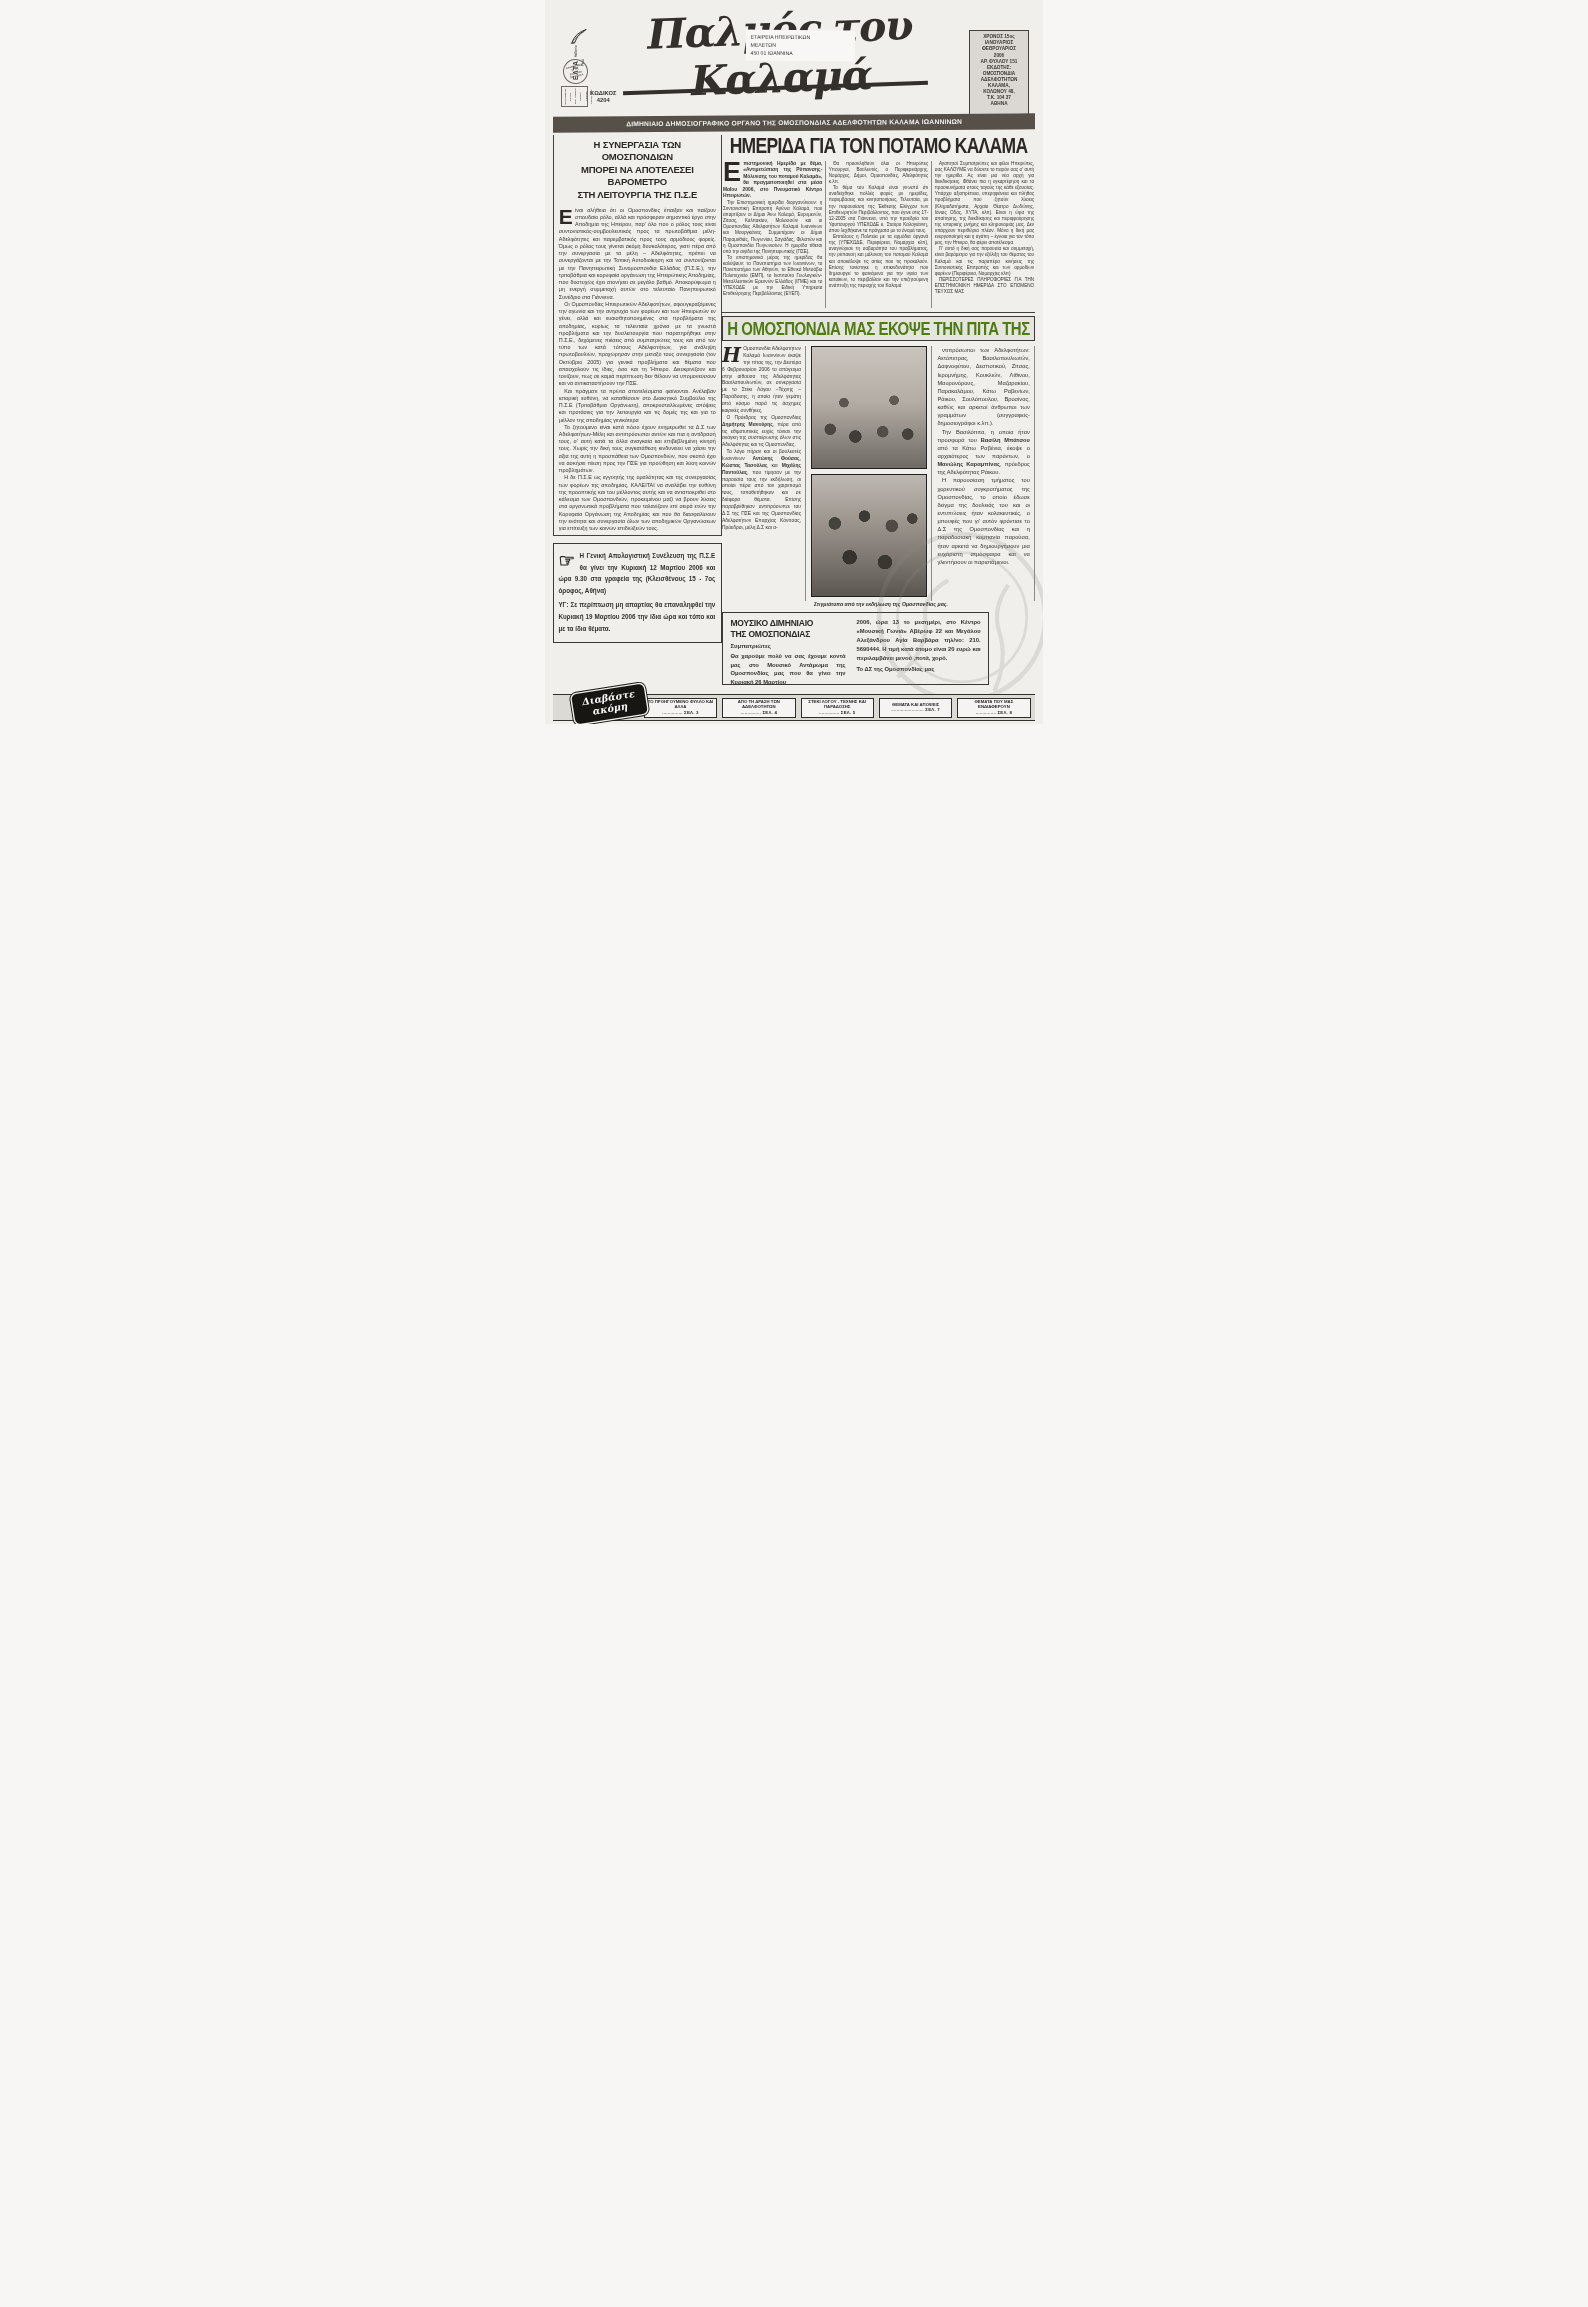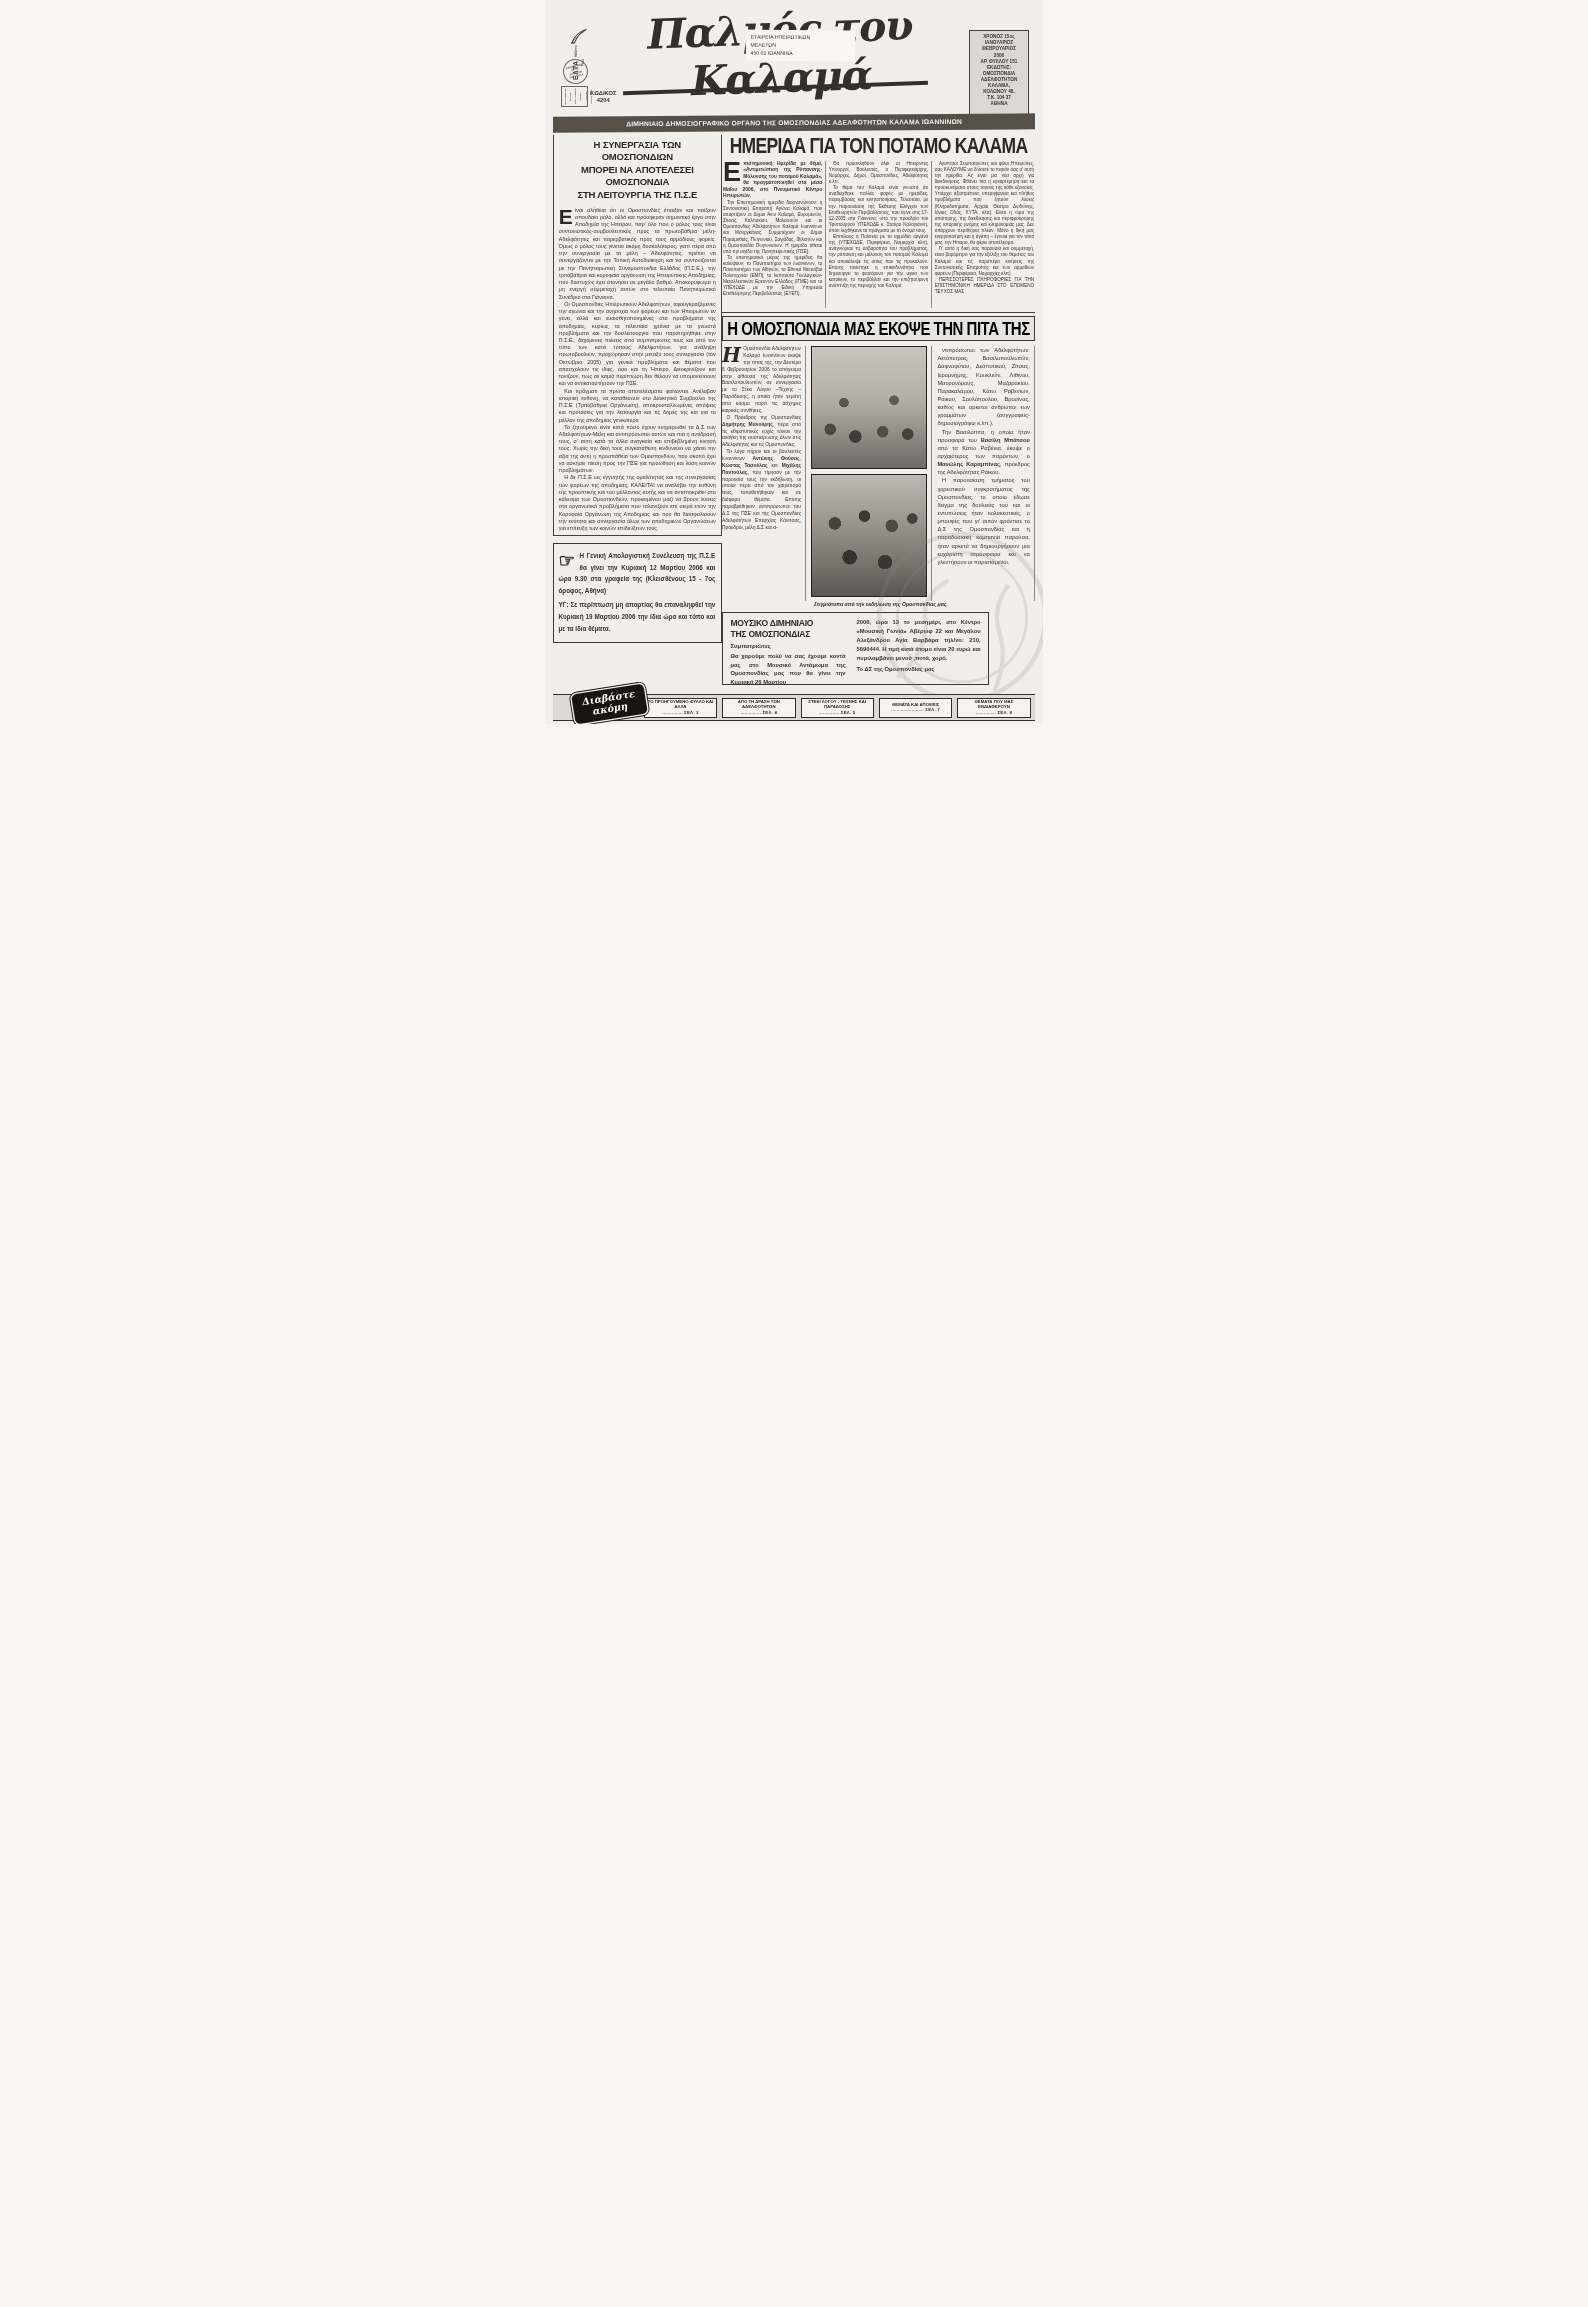--- a/index.html
+++ b/index.html
@@ -57,21 +57,21 @@
   .imerida-headline{margin:0 0 4.6px;text-align:center;font-size:17.5px;line-height:1.1;white-space:nowrap;
                     letter-spacing:-0.7px;color:#2c2925;transform:scaleY(1.22);transform-origin:top center;}
   .imerida-body{height:147px;column-count:3;column-gap:6.5px;column-rule:0.5px solid #8d8881;
                 font-size:4.6px;line-height:1.33;overflow:hidden;padding:0 0.9px;margin-top:6.5px;}
   .imerida-body p{margin:0;text-align:justify;text-indent:4.2px;}
   .imerida-body p.lead{text-indent:0;font-weight:700;font-size:4.9px;}
   .dropcap.big{font-size:27px;line-height:0.8;}
   .rule{height:1.2px;background:#45413d;margin:4.2px 0 3.2px;}
   .pita-headline{margin:0;border:1.4px solid #3b3835;background:#e6e4e0;text-align:center;
                  padding:3.2px 0 4.2px;font-size:15px;line-height:1;letter-spacing:-0.5px;white-space:nowrap;
-                 color:#000000;}
+                 color:#4d7c0f;}
   .pita-headline span{display:inline-block;transform:scaleY(1.2);}
   .pita-grid{display:flex;gap:4.6px;margin-top:5.5px;height:255px;overflow:hidden;}
   .pita-col1{width:79px;border-right:0.5px solid #8d8881;padding-right:4.2px;font-size:4.9px;line-height:1.4;}
   .pita-col1 p,.pita-col2 p{margin:0;text-align:justify;text-indent:4.6px;}
   .pita-col1 p.first{text-indent:0;}
   .dropcap.pita-drop{font-family:"DejaVu Serif",serif;font-style:italic;font-size:20px;line-height:0.8;}
   .pita-photos{width:116px;}
   .photo{height:123px;border:0.7px solid #23211f;box-sizing:border-box;margin-bottom:4.6px;}
   .photo.top{background:
      radial-gradient(circle at 16% 68%,#4c4741 0 5.5px,transparent 6px),
@@ -164,21 +164,21 @@
 ΚΟΛΩΝΟΥ 48,
 Τ.Κ. 104 37
 ΑΘΗΝΑ</div>
   </header>
 
   <div class="banner" data-interactable="false">ΔΙΜΗΝΙΑΙΟ ΔΗΜΟΣΙΟΓΡΑΦΙΚΟ ΟΡΓΑΝΟ ΤΗΣ ΟΜΟΣΠΟΝΔΙΑΣ ΑΔΕΛΦΟΤΗΤΩΝ ΚΑΛΑΜΑ ΙΩΑΝΝΙΝΩΝ</div>
 
   <aside class="left-rail" data-interactable="false">
     <article class="left-article" data-interactable="false">
       <h2 data-interactable="false">Η ΣΥΝΕΡΓΑΣΙΑ ΤΩΝ ΟΜΟΣΠΟΝΔΙΩΝ
-ΜΠΟΡΕΙ ΝΑ ΑΠΟΤΕΛΕΣΕΙ ΟΜΟΣΠΟΝΔΙΑ
+ΜΠΟΡΕΙ ΝΑ ΑΠΟΤΕΛΕΣΕΙ ΒΑΡΟΜΕΤΡΟ
 ΣΤΗ ΛΕΙΤΟΥΡΓΙΑ ΤΗΣ Π.Σ.Ε</h2>
       <p class="first" data-interactable="false"><span class="dropcap" data-interactable="false">Ε</span><span data-interactable="false">ίναι αλήθεια ότι οι Ομοσπονδίες έπαιξαν και παίζουν σπουδαίο ρόλο, αλλά και πρόσφεραν σημαντικό έργο στην Αποδημία της Ηπείρου, παρ' όλο που ο ρόλος τους είναι συντονιστικός-συμβουλευτικός προς τα πρωτοβάθμια μέλη-Αδελφότητες και παρεμβατικός προς τους αρμόδιους φορείς. Όμως ο ρόλος τους γίνεται ακόμη δυσκολότερος, γιατί πέρα από την συνεργασία με τα μέλη – Αδελφότητες, πρέπει να συνεργάζονται με την Τοπική Αυτοδιοίκηση και να συντονίζονται με την Πανηπειρωτική Συνομοσπονδία Ελλάδος (Π.Σ.Ε.), την τριτοβάθμια και κορυφαία οργάνωση της Ηπειρώτικης Αποδημίας, που δυστυχώς έχει ατονήσει σε μεγάλο βαθμό. Αποκορύφωμα η μη ενεργή συμμετοχή αυτών στο τελευταίο Πανηπειρωτικό Συνέδριο στα Γιάννενα.</span></p>
       <p data-interactable="false">Οι Ομοσπονδίες Ηπειρωτικών Αδελφοτήτων, αφουγκραζόμενες την αγωνία και την ανησυχία των φορέων και των Ηπειρωτών εν γένει, αλλά και ευαισθητοποιημένες στα προβλήματα της αποδημίας, κυρίως τα τελευταία χρόνια με τα γνωστά προβλήματα και την δυσλειτουργία που παρατηρήθηκε στην Π.Σ.Ε., δεχόμενες πιέσεις από συμπατριώτες τους και από τον τύπο των κατά τόπους Αδελφοτήτων, για ανάληψη πρωτοβουλιών, προχώρησαν στην μεταξύ τους συνεργασία (τον Οκτώβριο 2005) για γενικά προβλήματα και θέματα που απασχολούν τις ίδιες, όσο και τη Ήπειρο. Διευκρινίζουν και τονίζουν, πως σε καμιά περίπτωση δεν θέλουν να υπομονεύσουν και να αντικαταστήσουν την ΠΣΕ.</p>
       <p data-interactable="false">Και πράγματι τα πρώτα αποτελέσματα φαίνονται. Ανέλαβαν ιστορική ευθύνη, να καταθέσουν στο Διοικητικό Συμβούλιο της Π.Σ.Ε (Τριτοβάθμια Οργάνωση), αποκρυσταλλωμένες απόψεις και προτάσεις για την λειτουργία και τις δομές της και για το μέλλον της αποδημίας γενικότερα</p>
       <p data-interactable="false">Το ζητούμενο είναι κατά πόσο έχουν ενημερωθεί τα Δ.Σ των Αδελφοτήτων-Μέλη και αντιπρόσωποι αυτών και πια η αντίδρασή τους, σ' αυτή κατά τα άλλα αναγκαία και επιβεβλημένη κίνησή τους. Χωρίς την δική τους συγκατάθεση κινδυνεύει να χάσει την αξία της αυτή η προσπάθεια των Ομοσπονδιών, που σκοπό έχει να ασκήσει πίεση προς την ΠΣΕ για προώθηση και λύση κοινών προβλημάτων.</p>
       <p data-interactable="false">Η δε Π.Σ.Ε ως εγγυητής της ομαλότητας και της συνεργασίας των φορέων της αποδημίας, ΚΑΛΕΙΤΑΙ να αναλάβει την ευθύνη της προοπτικής και του μέλλοντος αυτής και να ανταποκριθεί στο κάλεσμα των Ομοσπονδιών, προκειμένου μαζί να βρουν λύσεις στα οργανωτικά προβλήματα που ταλανίζουν επί σειρά ετών την Κορυφαία Οργάνωση της Αποδημίας και που θα διασφαλίσουν την ενότητα και συνεργασία όλων των αποδημικών Οργανώσεων για επίτευξη των κοινών επιδιώξεών τους.</p>
     </article>
     <div class="assembly-box" data-interactable="false">
       <span class="hand" data-interactable="false">☞</span>
       <p data-interactable="false">Η Γενική Απολογιστική Συνέλευση της Π.Σ.Ε θα γίνει την Κυριακή 12 Μαρτίου 2006 και ώρα 9.30 στα γραφεία της (Κλεισθένους 15 - 7ος όροφος, Αθήνα)</p>

